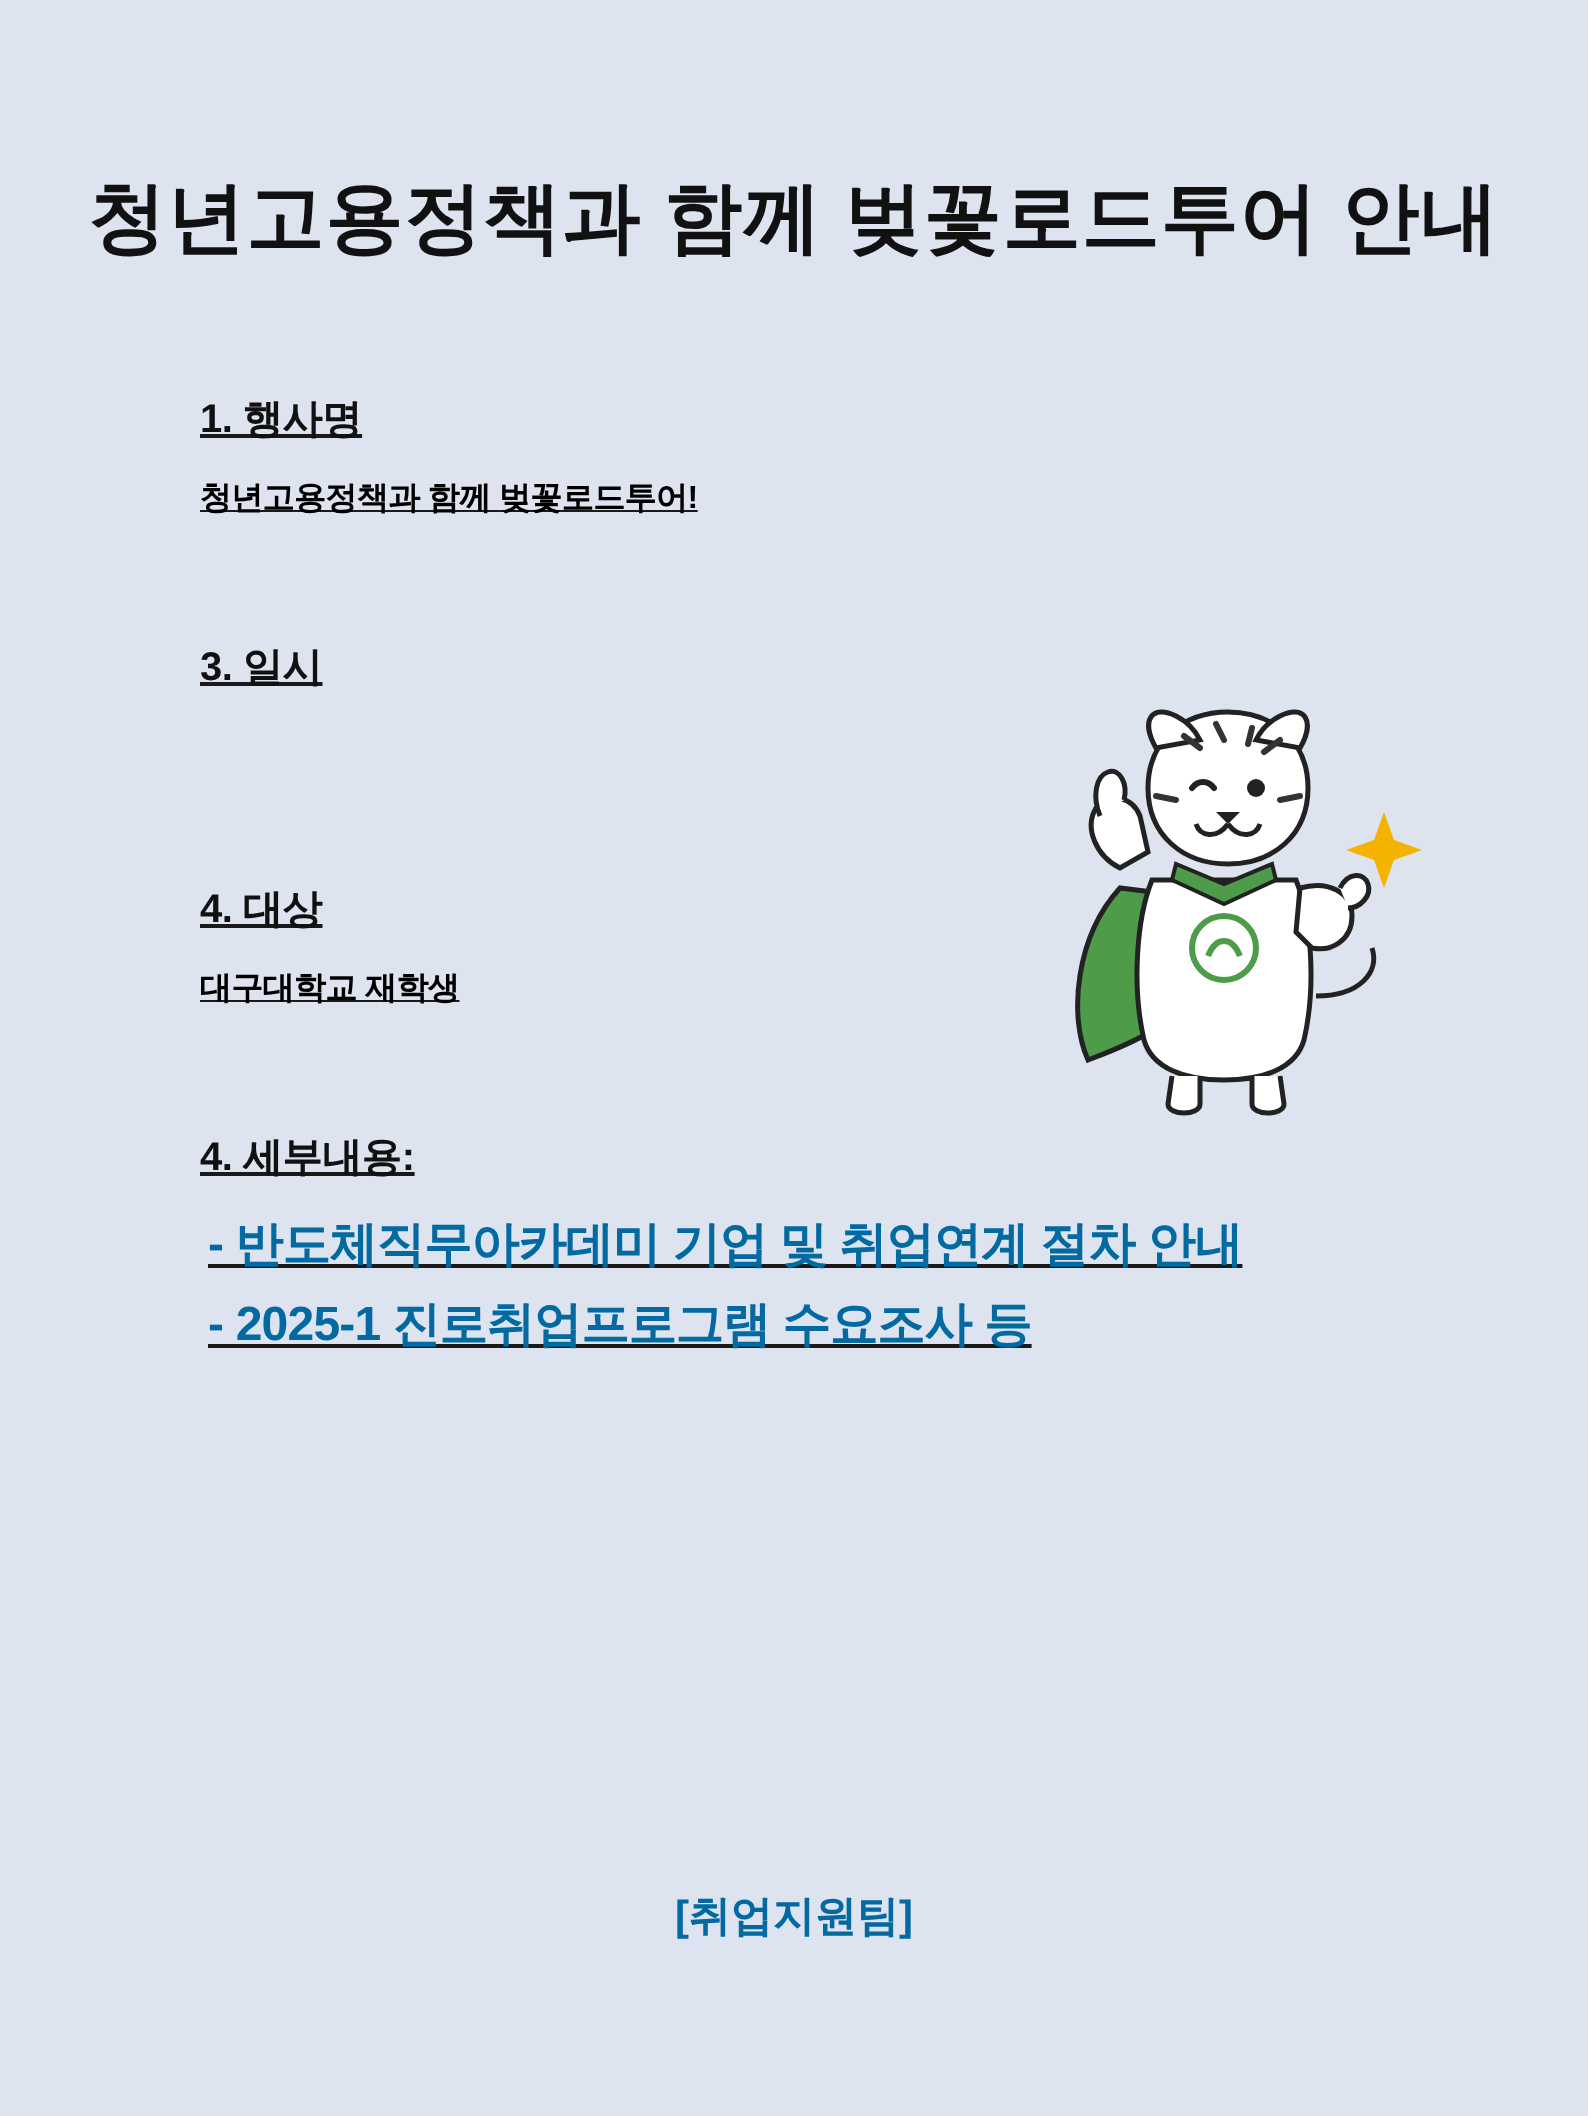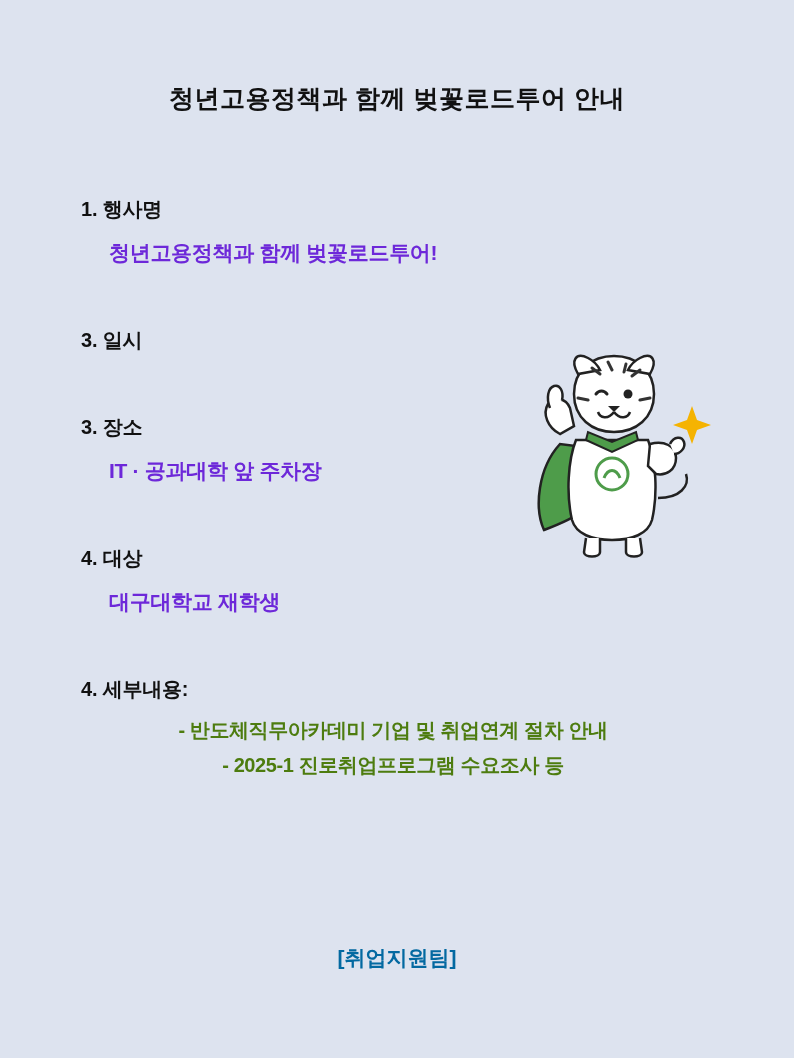--- a/index.html
+++ b/index.html
@@ -20,62 +20,61 @@
     width: 794px;
     height: 1058px;
     box-sizing: border-box;
   }
   .title {
     position: absolute;
     left: 0;
     right: 0;
     top: 82px;
     text-align: center;
-    font-size: 25px;
+    font-size: 39px;
     font-weight: bold;
     letter-spacing: 0.5px;
     color: #111;
   }
   .content {
     position: absolute;
-    left: 81px;
+    left: 100px;
     top: 196px;
     width: 620px;
+    text-decoration: underline;
   }
   .item {
     margin-bottom: 26px;
   }
   .item-label {
     font-size: 20px;
     font-weight: bold;
     color: #111;
     margin-bottom: 16px;
     letter-spacing: -0.2px;
   }
   .item-value {
-    font-size: 21px;
+    font-size: 16px;
     font-weight: bold;
-    color: #6d28d9;
-    margin-left: 28px;
+    color: #000000;
     letter-spacing: -0.3px;
   }
   .item-5 .item-label {
     margin-bottom: 14px;
   }
   .bullets {
     margin-left: 4px;
   }
   .bullet {
-    font-size: 20px;
+    font-size: 24px;
     font-weight: bold;
-    color: #4d7c0f;
+    color: #0369a1;
     letter-spacing: -0.4px;
     margin-bottom: 8px;
     white-space: nowrap;
-    text-align: center;
   }
   .spacer-1 { height: 34px; }
   .spacer-2 { height: 34px; }
   .footer {
     position: absolute;
     left: 0;
     right: 0;
     top: 944px;
     text-align: center;
     font-size: 21px;
@@ -151,24 +150,20 @@
     </div>
 
     <div class="spacer-1"></div>
 
     <div class="item">
       <div class="item-label">3. 일시</div>
     </div>
 
     <div class="spacer-1"></div>
 
-    <div class="item">
-      <div class="item-label">3. 장소</div>
-      <div class="item-value">IT · 공과대학 앞 주차장</div>
-    </div>
 
     <div class="spacer-1"></div>
 
     <div class="item">
       <div class="item-label">4. 대상</div>
       <div class="item-value">대구대학교 재학생</div>
     </div>
 
     <div class="spacer-2"></div>
 

